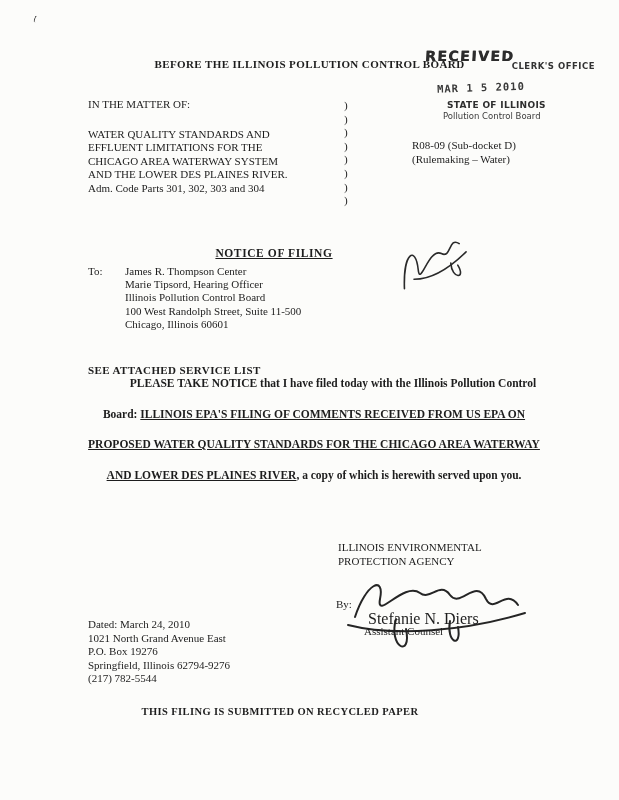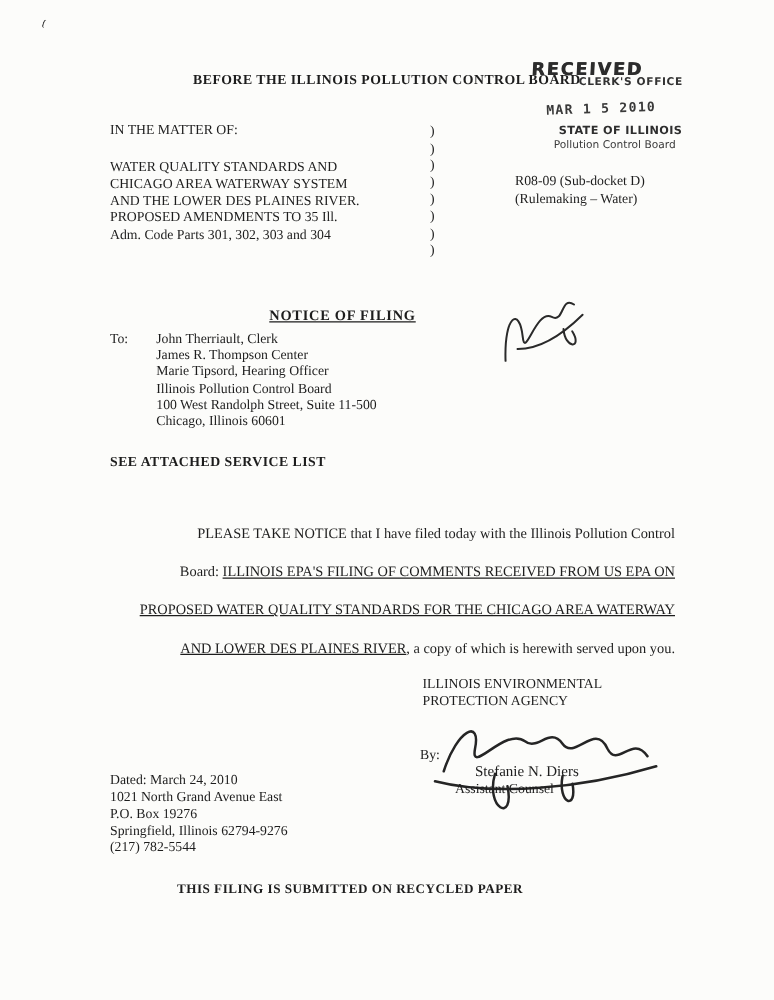--- a/index.html
+++ b/index.html
@@ -51,20 +51,21 @@
     text-shadow: 0.5px 0 0 #2c2c2c;
   }
   .stamp-clerks {
     font-family: "DejaVu Sans", sans-serif;
     font-size: 8.5px;
     font-weight: bold;
     letter-spacing: 0.5px;
     margin-top: -3px;
     margin-left: 38px;
     color: #333;
+    text-align: right;
   }
   .stamp-date {
     font-family: "DejaVu Sans Mono", monospace;
     font-size: 10.5px;
     font-weight: bold;
     letter-spacing: 1px;
     color: #3a3a3a;
     margin: 9px 0 0 12px;
     transform: rotate(-2deg);
   }
@@ -111,34 +112,35 @@
   .to-lines { margin-left: 37px; }
 
   .service-list {
     left: 88px; top: 364px;
     font-size: 11px;
     font-weight: bold;
     letter-spacing: 0.4px;
   }
 
   .body-par {
-    left: 88px; top: 412px;
+    left: 88px; top: 368px;
     width: 452px;
     font-size: 11.5px;
     line-height: 30.5px;
     text-indent: 38px;
-    text-align: right;
+    text-align: center;
+    font-weight: bold;
   }
   .body-par .u { text-decoration: underline; }
 
   .agency { left: 338px; top: 540px; font-size: 11px; line-height: 14px; }
 
   .by-label { left: 336px; top: 598px; font-size: 11px; }
   .signature-svg { left: 330px; top: 555px; }
-  .signer-name  { left: 380px; top: 610px; font-size: 12px; }
+  .signer-name  { left: 368px; top: 610px; font-size: 16px; }
   .signer-title { left: 364px; top: 625px; font-size: 11px; }
 
   .dated-block { left: 88px; top: 600px; font-size: 11px; line-height: 13.5px; margin-top: 18px; }
 
   .footer-line {
     left: 0; top: 706px;
     width: 560px;
     text-align: center;
     font-size: 10.5px;
     font-weight: bold;
@@ -158,23 +160,23 @@
     <div class="stamp-date">MAR 1 5 2010</div>
     <div class="stamp-state">STATE OF ILLINOIS</div>
     <div class="stamp-board">Pollution Control Board</div>
   </div>
 
   <div class="abs doc-title">BEFORE THE ILLINOIS POLLUTION CONTROL BOARD</div>
 
   <div class="abs caption-left">
     <div class="in-matter">IN THE MATTER OF:</div>
     <div class="caption-line">WATER QUALITY STANDARDS AND</div>
+    <div class="caption-line">EFFLUENT LIMITATIONS FOR THE</div>
     <div class="caption-line">CHICAGO AREA WATERWAY SYSTEM</div>
     <div class="caption-line">AND THE LOWER DES PLAINES RIVER.</div>
-    <div class="caption-line">PROPOSED AMENDMENTS TO 35 Ill.</div>
     <div class="caption-line">Adm. Code Parts 301, 302, 303 and 304</div>
   </div>
 
   <div class="abs paren-col">
     <div>)</div>
     <div>)</div>
     <div>)</div>
     <div>)</div>
     <div>)</div>
     <div>)</div>
@@ -195,21 +197,20 @@
     <g fill="none" stroke="#2a2a2a" stroke-width="1.6" stroke-linecap="round" transform="rotate(-18 45 35)">
       <path d="M8 50 C 18 15, 32 12, 27 36 C 23 54, 44 18, 54 28 C 62 36, 66 14, 74 24"></path>
       <path d="M20 44 C 38 50, 58 44, 78 34"></path>
       <path d="M60 40 C 56 56, 70 60, 66 44"></path>
     </g>
   </svg>
 
   <div class="abs to-block">
     <span class="to-label">To:</span>
     <div class="to-lines">
-      <div>John Therriault, Clerk</div>
       <div>James R. Thompson Center</div>
       <div>Marie Tipsord, Hearing Officer</div>
       <div>Illinois Pollution Control Board</div>
       <div>100 West Randolph Street, Suite 11-500</div>
       <div>Chicago, Illinois 60601</div>
     </div>
   </div>
 
   <div class="abs service-list">SEE ATTACHED SERVICE LIST</div>
 

